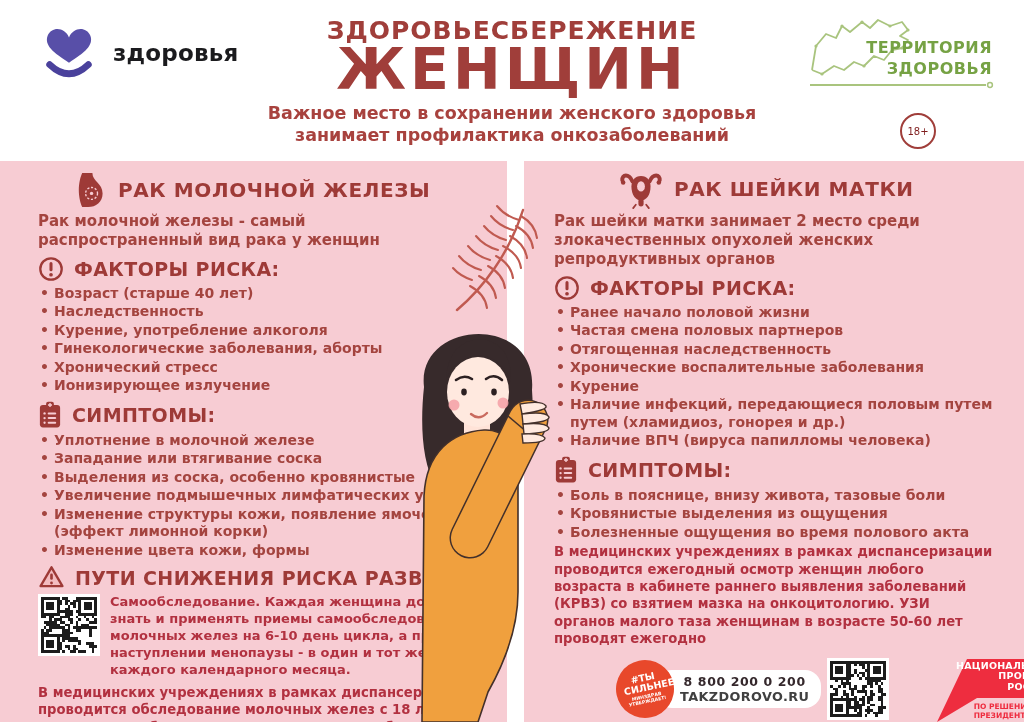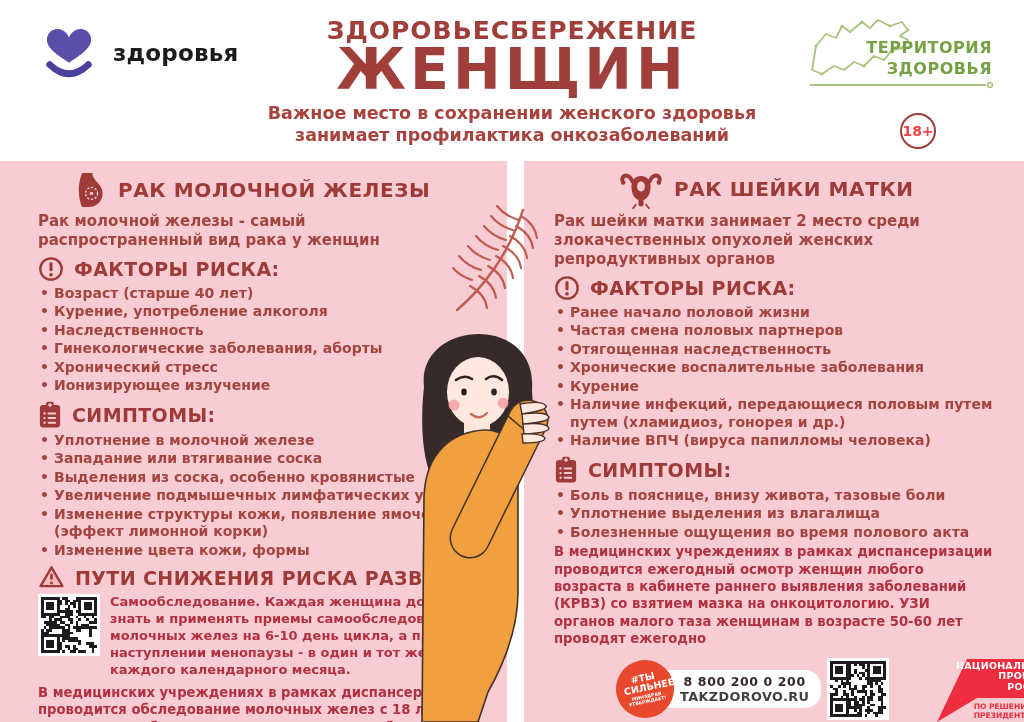--- a/index.html
+++ b/index.html
@@ -14,21 +14,21 @@
   .hlogo .txt{font-size:23px;font-weight:bold;color:#1b1b1e;line-height:1.07;letter-spacing:.2px;}
   .htitle{position:absolute;left:262px;top:16px;width:500px;text-align:center;color:#a03e3a;}
   .htitle .t1{font-size:25px;font-weight:bold;letter-spacing:1px;}
   .htitle .t2{font-size:57px;font-weight:bold;letter-spacing:4px;line-height:.96;margin-top:-3px;}
   .htitle .sub{font-size:17.5px;font-weight:bold;line-height:1.3;margin-top:5px;color:#a8423e;}
   .terr{position:absolute;right:26px;top:12px;width:192px;height:92px;}
   .terr svg{position:absolute;left:0;top:0;width:192px;height:92px;}
   .terrtxt{position:absolute;right:6px;top:26px;text-align:right;color:#76a244;
            font-size:16px;font-weight:bold;line-height:1.3;letter-spacing:.5px;}
   .age{position:absolute;right:88px;top:113px;width:36px;height:36px;border:2.5px solid #a03e3a;
-       border-radius:50%;color:#ef4444;font-weight:bold;font-size:14px;
+       border-radius:50%;color:#7f1d1d;font-weight:normal;font-size:10px;
        display:flex;align-items:center;justify-content:center;box-sizing:border-box;}
   
   .panel{position:absolute;top:161px;bottom:0;background:#f7ccd3;box-sizing:border-box;overflow:hidden;}
   .panel.pleft{left:0;width:507px;padding:8px 14px 10px 38px;}
   .panel.pright{left:524px;right:0;padding:6px 18px 8px 30px;}
   .trow{display:flex;align-items:center;gap:12px;margin:2px 0 3px;}
   .trow.tl{margin-left:34px;}
   .trow.tr{margin-left:66px;}
   .trow h2{font-size:20px;font-weight:bold;color:#9e3a37;letter-spacing:.6px;margin:0;}
   .intro{color:#a4443f;font-size:15px;font-weight:bold;line-height:1.26;margin:3px 0 4px;}
@@ -129,22 +129,22 @@
   <div class="shead">
     <svg viewBox="0 0 34 34" width="26" height="26">
       <circle cx="17" cy="17" r="14" fill="none" stroke="#9e3a37" stroke-width="3"></circle>
       <rect x="15" y="8" width="4" height="12" rx="2" fill="#9e3a37"></rect>
       <circle cx="17" cy="24.5" r="2.4" fill="#9e3a37"></circle>
     </svg>
     <h3>ФАКТОРЫ РИСКА:</h3>
   </div>
   <ul class="blist">
     <li>Возраст (старше 40 лет)</li>
+    <li>Наследственность</li>
     <li>Курение, употребление алкоголя</li>
-    <li>Наследственность</li>
     <li>Гинекологические заболевания, аборты</li>
     <li>Хронический стресс</li>
     <li>Ионизирующее излучение</li>
   </ul>
 
   <div class="shead">
     <svg viewBox="0 0 30 36" width="24" height="28">
       <rect x="2" y="5" width="26" height="29" rx="4" fill="#9e3a37"></rect>
       <rect x="10" y="1" width="10" height="9" rx="2.5" fill="#9e3a37"></rect>
       <path d="M15,2.6 v5.2 M12.4,5.2 h5.2" stroke="#f7ccd3" stroke-width="1.8"></path>
@@ -386,21 +386,21 @@
         <circle cx="8" cy="22" r="1.5"></circle>
           <rect x="12" y="20.7" width="11" height="2.6" rx="1.3"></rect>
         <circle cx="8" cy="28" r="1.5"></circle>
           <rect x="12" y="26.7" width="11" height="2.6" rx="1.3"></rect>
       </g>
     </svg>
     <h3>СИМПТОМЫ:</h3>
   </div>
   <ul class="blist">
     <li>Боль в пояснице, внизу живота, тазовые боли</li>
-    <li>Уплотнение выделения из влагалища</li>
+    <li>Кровянистые выделения из ощущения</li>
     <li>Болезненные ощущения во время полового акта</li>
   </ul>
 
   <p class="pfooter r">В медицинских учреждениях в рамках диспансеризации проводится ежегодный осмотр женщин любого возраста в кабинете раннего выявления заболеваний (КРВЗ) со взятием мазка на онкоцитологию.  УЗИ органов малого таза женщинам в возрасте 50-60 лет проводят ежегодно</p>
 
   <div class="brandrow">
     <div class="tybadge">
       <div class="b1">#ТЫ СИЛЬНЕЕ</div>
       <div class="b2">МИНЗДРАВ УТВЕРЖДАЕТ!</div>
     </div>

